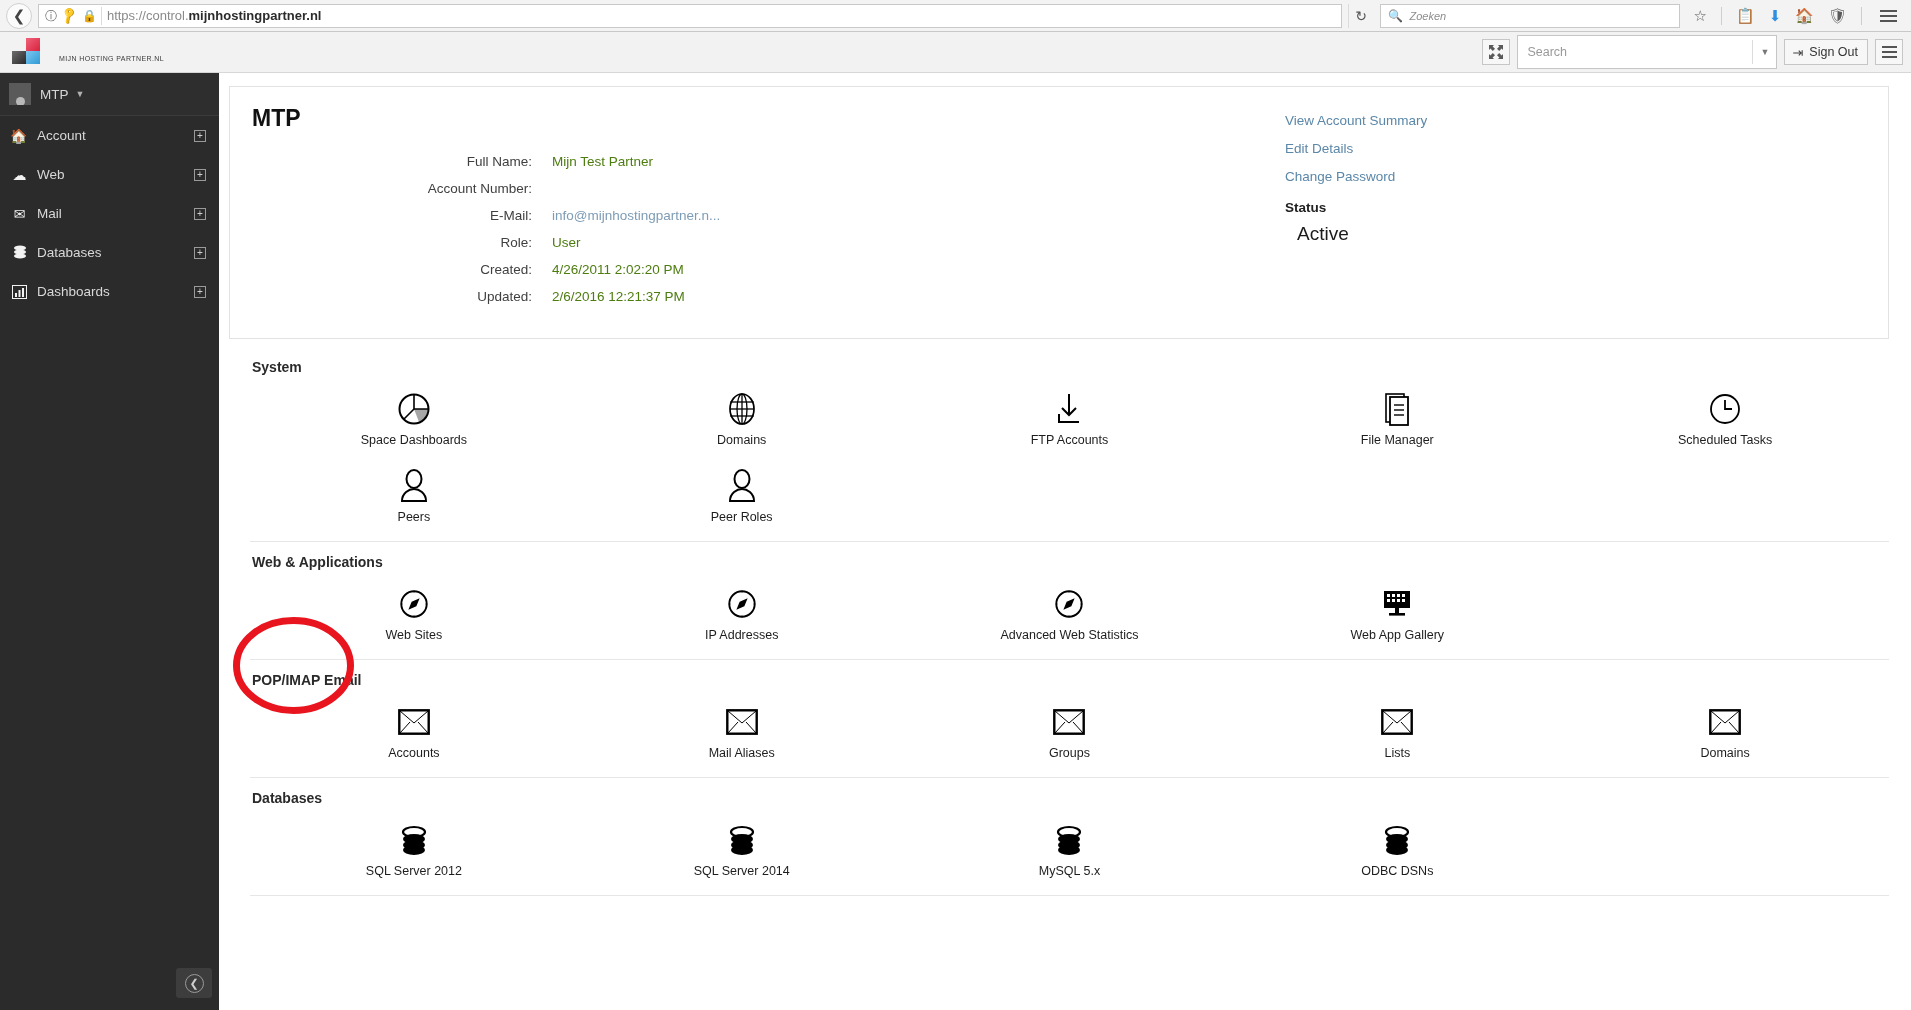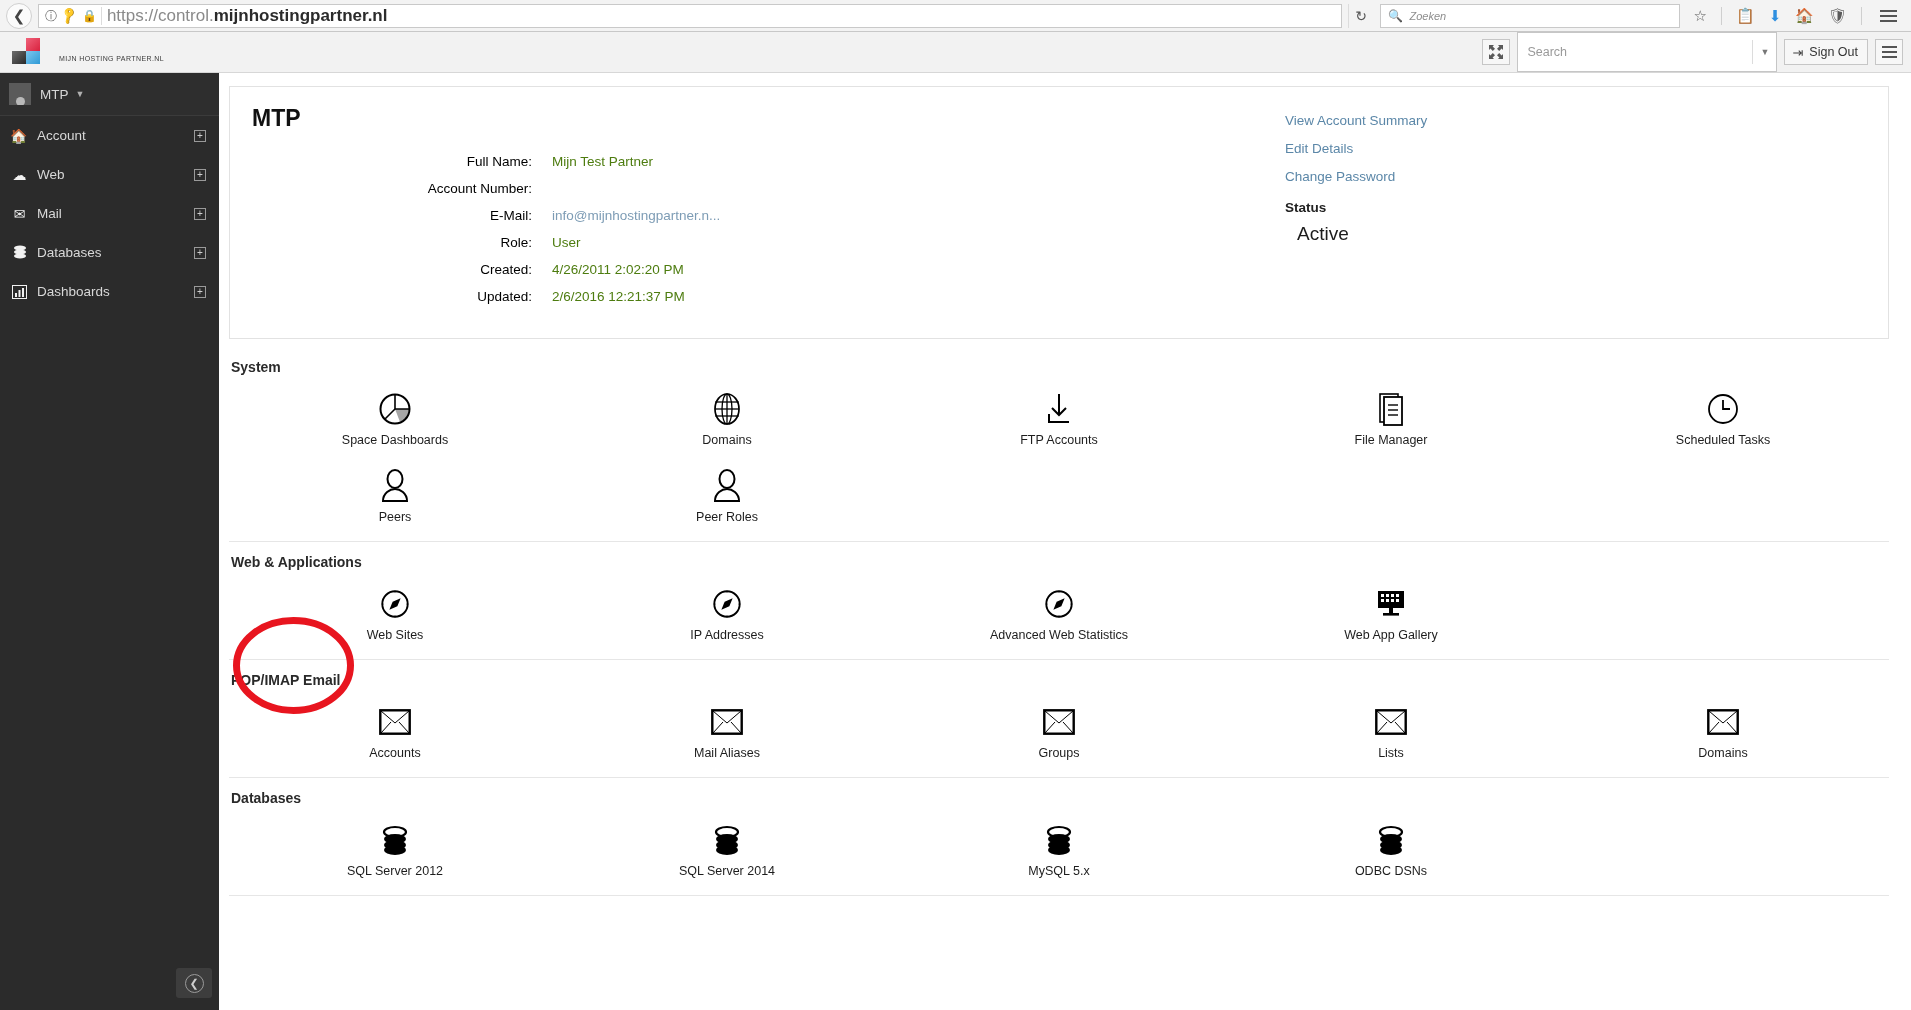--- a/index.html
+++ b/index.html
@@ -38,21 +38,21 @@
     padding: 0 4px;
     gap: 5px;
     min-width: 0;
   }
   .urlbar .idicons { display: flex; align-items: center; gap: 5px; padding: 0 4px 0 2px; border-right: 1px solid #dcdcdc; height: 18px;}
   .urlbar .idicons span { font-size: 12px; line-height: 1; }
   .icon-info { color: #6c6c6c; }
   .icon-key { color: #8a8a8a; transform: rotate(-35deg); display:inline-block;}
   .icon-lock-green { color: #18a118; font-size: 13px; }
   .url-text {
-    font-size: 17px; color: #8a8a8a; white-space: nowrap;
+    font-size: 13px; color: #8a8a8a; white-space: nowrap;
     overflow: hidden; text-overflow: ellipsis;
   }
   .url-text b { color: #2b2b2b; font-weight: bold; }
   .reload-btn {
     width: 26px; height: 24px;
     display:flex; align-items:center; justify-content:center;
     color:#555; font-size:14px;
     border-left: 1px solid #dcdcdc;
     flex: 0 0 auto;
   }
@@ -88,21 +88,21 @@
   .bm-dark { left:2px;  top:13px; width:14px; height:13px; background:linear-gradient(135deg,#6d6d6d,#2a2a2a); }
   .bm-blue { left:16px; top:13px; width:14px; height:13px; background:linear-gradient(135deg,#7ec8ef,#2f9ad6); }
   .brand-text { font-size: 7px; letter-spacing: .4px; color:#3a3a3a; padding-bottom:2px; white-space:nowrap;}
   .header-right { display:flex; align-items:center; gap:7px; }
   .btn-ghost {
     background:#f7f7f7; border:1px solid #c6c6c6;
     height:26px; display:flex; align-items:center; justify-content:center;
   }
   .expand-btn { width: 28px; color:#555; }
   .app-search {
-    width: 260px; height: 40px; background:#fff; border:1px solid #c6c6c6;
+    width: 260px; height: 34px; background:#fff; border:1px solid #c6c6c6;
     display:flex; align-items:center; justify-content:space-between;
     padding-left: 9px;
   }
   .app-search .ph { font-size:12.5px; color:#9a9a9a; }
   .app-search .caret {
     width:24px; height:24px; border-left:1px solid #dcdcdc;
     display:flex; align-items:center; justify-content:center; color:#777; font-size:9px;
   }
   .signout-btn {
     height:26px; display:flex; align-items:center; gap:6px;
@@ -162,30 +162,30 @@
   }
   .card {
     border:1px solid #e2e2e2; background:#fff;
     padding: 18px 22px 22px 22px; display:flex;
     margin-bottom: 20px;
   }
   .card-left { flex: 0 0 64%; }
   .acct-title { font-size: 23px; font-weight:bold; color:#111; margin-bottom: 22px;}
   .acct-rows { }
   .acct-row { display:flex; margin-bottom: 12px; font-size:13.5px;}
-  .acct-label { width: 300px; text-align:right; color:#000000; padding-right: 20px;}
+  .acct-label { width: 300px; text-align:right; color:#404040; padding-right: 20px;}
   .acct-value { color:#4d7c0f; }
   .acct-value.link { color:#7d9cb5; }
   .card-right { flex: 1 1 auto; padding-top: 8px; }
   .side-link { display:block; color:#5b87a8; font-size:13.5px; margin-bottom: 13px; }
   .status-head { font-weight:bold; font-size:13.5px; color:#222; margin-top: 16px; margin-bottom: 8px;}
   .status-val { font-size:19px; color:#1c1c1c; padding-left:12px; }
 
   
-  .section { margin-bottom: 2px; }
+  .section { margin-bottom: 2px; margin-left: 21px; }
   .section-title {
     font-size: 14px; font-weight: bold; color:#2a2a2a;
     margin: 0 0 8px 2px;
   }
   .tile-grid { display:flex; flex-wrap:wrap; }
   .tile {
     width: 20%; height: 77px;
     display:flex; flex-direction:column; align-items:center; justify-content:flex-start;
     padding-top: 6px;
     position:relative;

